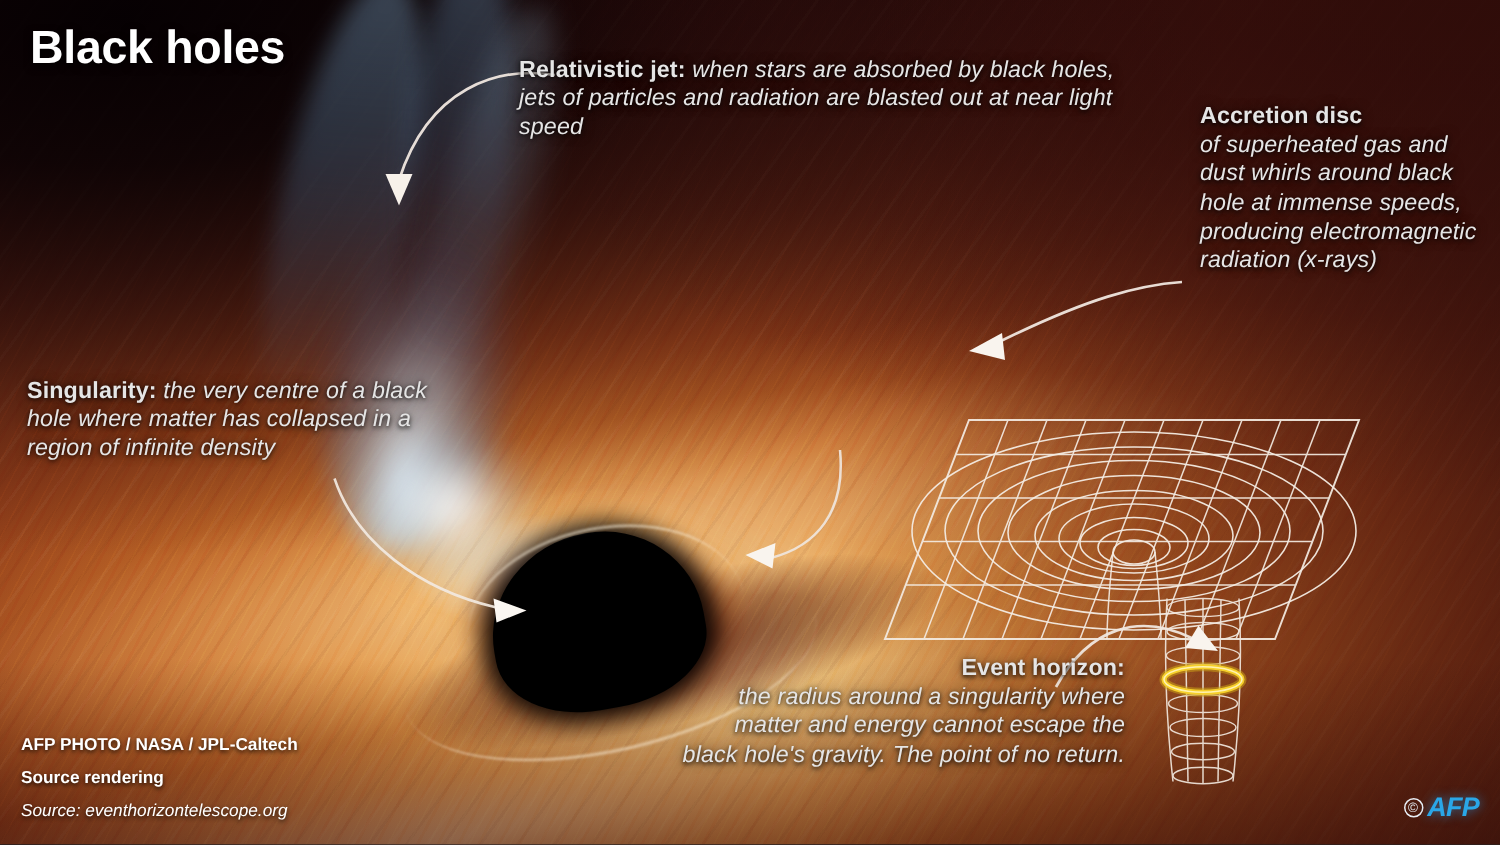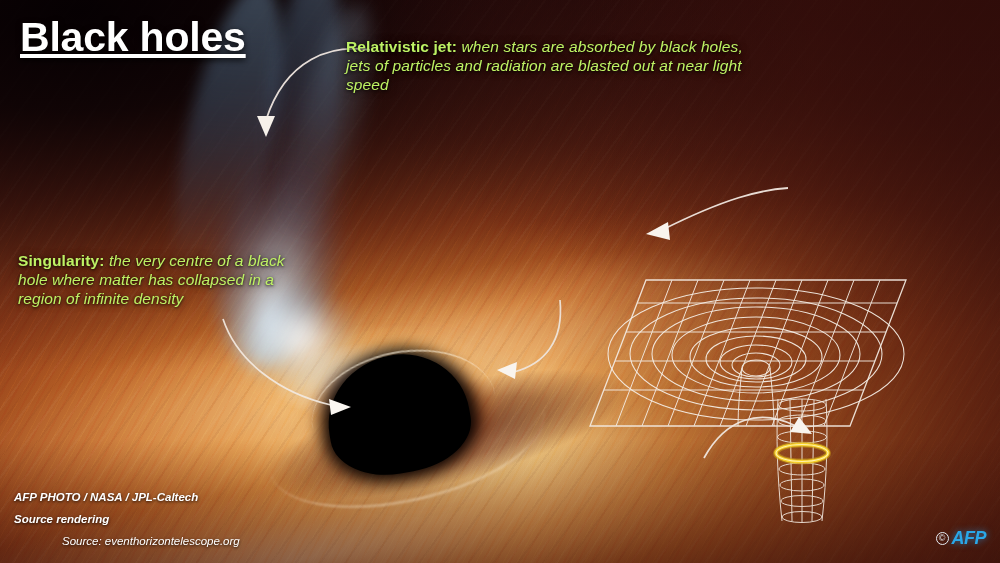--- a/index.html
+++ b/index.html
@@ -162,49 +162,48 @@
   
   #grid-svg { position:absolute; left:588px; top:258px; width:320px; height:230px; }
   #funnel-svg { position:absolute; left:760px; top:395px; width:90px; height:140px; }
 
   
   .arrow-svg { position:absolute; pointer-events:none; }
 
   
   .txt {
     position:absolute;
-    color:#bef264;
+    color:#e5e5e5;
     font-size:15.5px;
     line-height:1.24;
     font-style:italic;
     text-shadow:0 1px 3px rgba(0,0,0,.85), 0 0 8px rgba(0,0,0,.5);
     letter-spacing:.1px;
   }
   .txt b { font-style:normal; font-weight:bold; }
 
   #title {
     position:absolute; left:20px; top:14px;
-    font-size:41px; font-weight:bold; color:#fff; letter-spacing:-.2px;
+    font-size:31px; font-weight:bold; color:#fff; letter-spacing:-.2px;
     text-shadow:0 2px 6px rgba(0,0,0,.9);
-    text-decoration:underline;
   }
 
   #t-jet        { left:346px; top:37px;  width:400px; }
   #t-photon     { left:408px; top:133px; width:190px; }
   #t-accretion  { left:800px; top:68px;  width:198px; }
   #t-singularity{ left:18px;  top:251px; width:300px; }
   #t-event      { left:452px; top:436px; width:298px; text-align:right; }
 
   #credits {
     position:absolute; left:14px; top:487px;
     color:#fff; font-size:11.5px; line-height:1.9;
     text-shadow:0 1px 3px rgba(0,0,0,.8);
   }
-  #credits .cline { font-weight:bold; font-style:italic; }
-  #credits .csrc  { font-style:italic; font-weight:normal;margin-left:48px; }
+  #credits .cline { font-weight:bold; }
+  #credits .csrc  { font-style:italic; font-weight:normal; }
 
   #afp-logo {
     position:absolute; right:14px; bottom:14px;
     display:flex; align-items:center; gap:3px;
   }
   #afp-c {
     width:13px; height:13px; border-radius:50%;
     border:1.6px solid #e8eef5; color:#e8eef5;
     font-size:9px; line-height:10px; text-align:center;
     font-family:"Liberation Sans", sans-serif;
@@ -339,25 +338,33 @@
     <path d="M112,36 L90,34 L99,19 Z" fill="#f9f4ee"></path>
   </svg>
 
   <div id="title">Black holes</div>
 
   <div class="txt" id="t-jet">
     <b>Relativistic jet:</b><span> when stars are absorbed by black holes, jets of particles and radiation are blasted out at near light speed</span>
   </div>
 
 
+  <div class="txt" id="t-accretion">
+    <b>Accretion disc</b><br>
+    <span>of superheated gas and dust whirls around black hole at immense speeds, producing electromagnetic radiation (x-rays)</span>
+  </div>
 
   <div class="txt" id="t-singularity">
     <b>Singularity:</b><span>  the very centre of a black hole where matter has collapsed in a region of infinite density</span>
   </div>
 
+  <div class="txt" id="t-event">
+    <b>Event horizon:</b><br>
+    <span>the radius around a singularity where matter and energy cannot escape the black hole's gravity. The point of no return.</span>
+  </div>
 
   <div id="credits">
     <div class="cline">AFP PHOTO / NASA / JPL-Caltech</div>
     <div class="cline">Source rendering</div>
     <div class="csrc">Source: eventhorizontelescope.org</div>
   </div>
 
   <div id="afp-logo">
     <div id="afp-c">©</div>
     <div id="afp-word">AFP</div>

